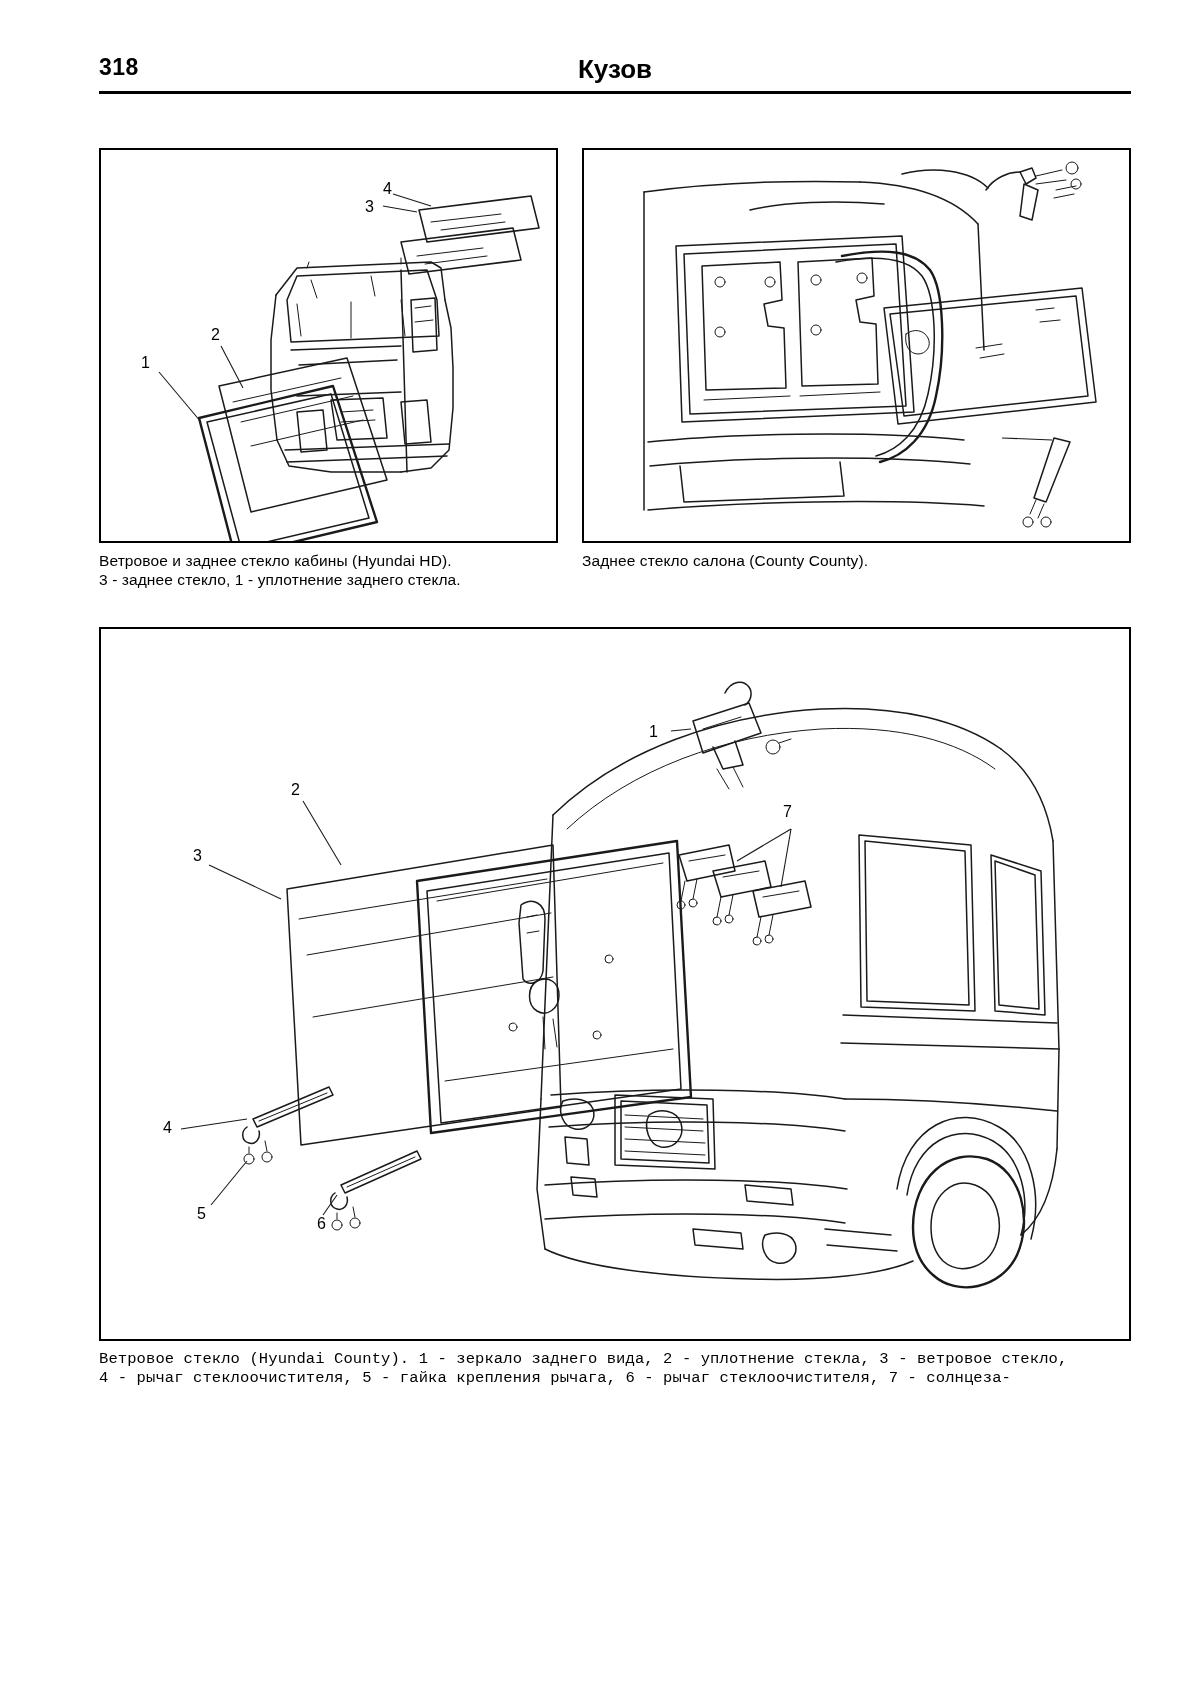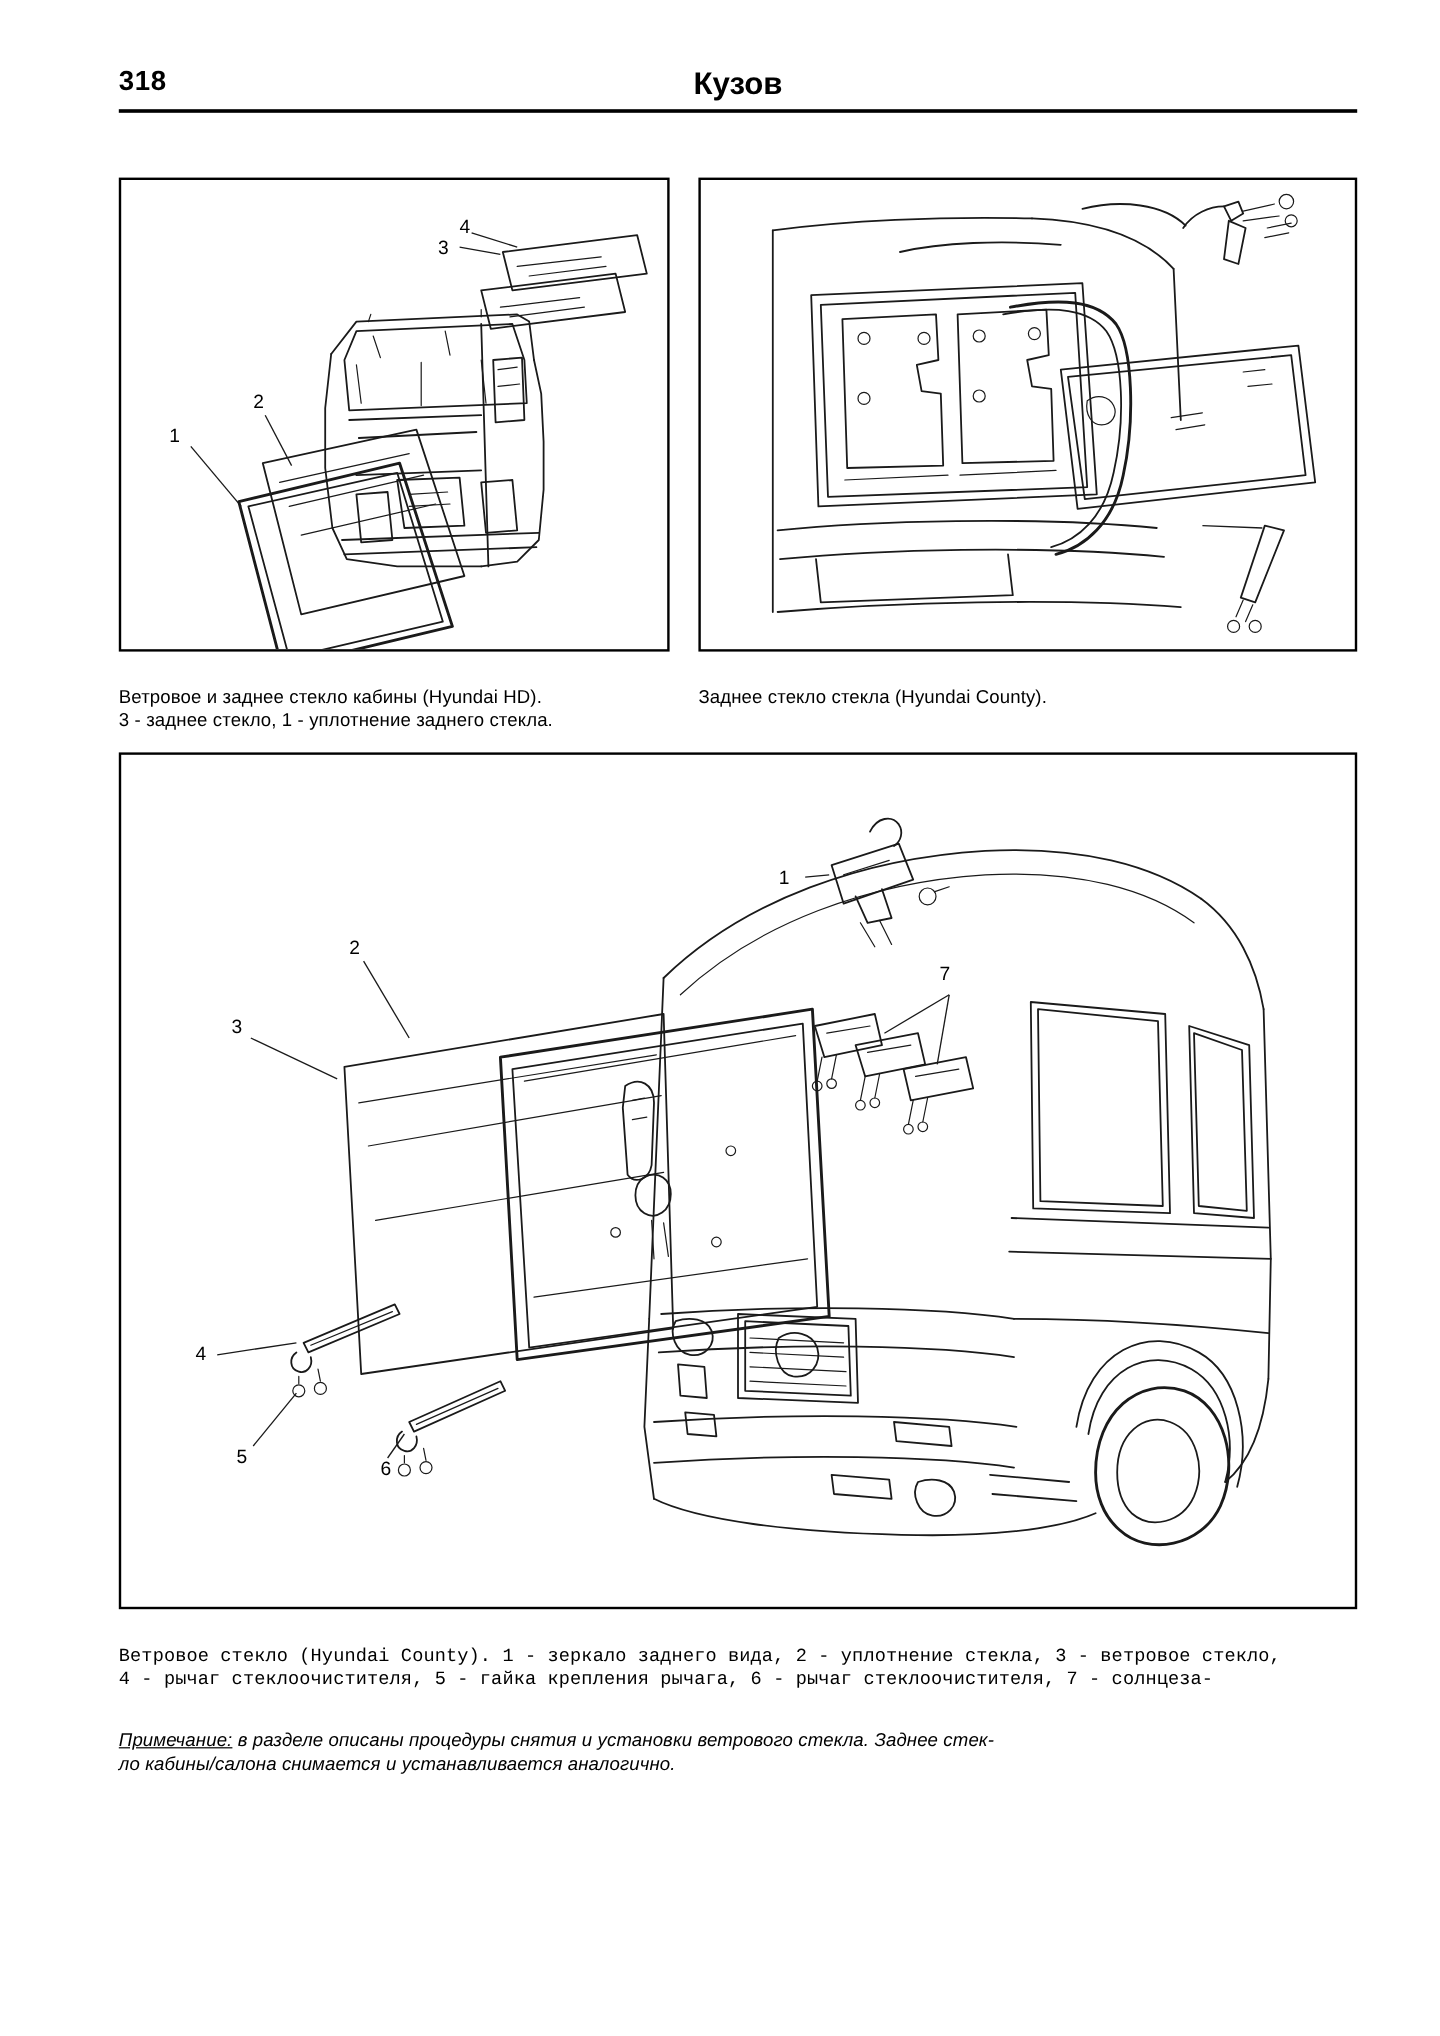--- a/index.html
+++ b/index.html
@@ -76,21 +76,20 @@
   }
   #fig-1 { left: 84px;  top: 148px;  width: 459px; height: 395px; }
   #fig-2 { left: 567px; top: 148px;  width: 549px; height: 395px; }
   #fig-3 { left: 84px;  top: 627px;  width: 1032px; height: 714px; }
 
   .caption {
     position: absolute;
     font-size: 15.5px;
     line-height: 19px;
     letter-spacing: 0.1px;
-    margin-top: 21px;
   }
   #cap-1 { left: 84px;  top: 551px; width: 470px; }
   #cap-2 { left: 567px; top: 551px; width: 540px; }
   #cap-3 { left: 84px;  top: 1350px; width: 1035px; font-family: Liberation Mono, monospace; }
   #note  { left: 84px;  top: 1420px; width: 1035px; font-style: italic; line-height: 20px; font-size: 15.5px;}
   #note .note-lead { font-weight: normal; font-style: italic; text-decoration: underline; }
 
   .cap-line { display: block; white-space: nowrap; }
   #cap-3 .cap-line { white-space: normal; }
 
@@ -235,21 +234,21 @@
         <path class="ln" d="M470 288 L486 292 L462 352 L450 348 Z"></path>
         <path class="ln-t" d="M452 350 L446 364 M460 354 L454 368"></path>
         <circle class="ln-t" cx="444" cy="372" r="5"></circle>
         <circle class="ln-t" cx="462" cy="372" r="5"></circle>
         <path class="lead" d="M418 288 L468 290"></path>
       </g>
     </svg>
   </div>
 
   <div class="caption" id="cap-2">
-    <span class="cap-line">Заднее стекло стекла (Hyundai County).</span>
+    <span class="cap-line">Заднее стекло салона (County County).</span>
   </div>
 
   <div class="figbox" id="fig-3">
     <svg class="art" width="1028" height="710" viewBox="0 0 1028 710">
 
       <g>
 
         <path class="ln" d="M452 186 C 520 120, 620 86, 720 80 C 800 76, 860 92, 900 120"></path>
         <path class="ln" d="M900 120 C 930 142, 946 176, 952 212"></path>
         <path class="ln-t" d="M466 200 C 530 140, 624 106, 720 100 C 798 96, 856 112, 894 140"></path>
@@ -380,18 +379,14 @@
       <path class="lead" d="M222 586 L236 566"></path>
       <text class="num" x="216" y="600">6</text>
     </svg>
   </div>
 
   <div class="caption" id="cap-3">
     <span class="cap-line">Ветровое стекло (Hyundai County). 1 - зеркало заднего вида, 2 - уплотнение стекла, 3 - ветровое стекло,</span>
     <span class="cap-line">4 - рычаг стеклоочистителя, 5 - гайка крепления рычага, 6 - рычаг стеклоочистителя, 7 - солнцеза-</span>
   </div>
 
-  <div class="caption" id="note">
-    <span class="note-lead">Примечание:</span><span> в разделе описаны процедуры снятия и установки ветрового стекла. Заднее стек-</span>
-    <span class="cap-line">ло кабины/салона снимается и устанавливается аналогично.</span>
-  </div>
 
 </div>
 
 </body></html>

